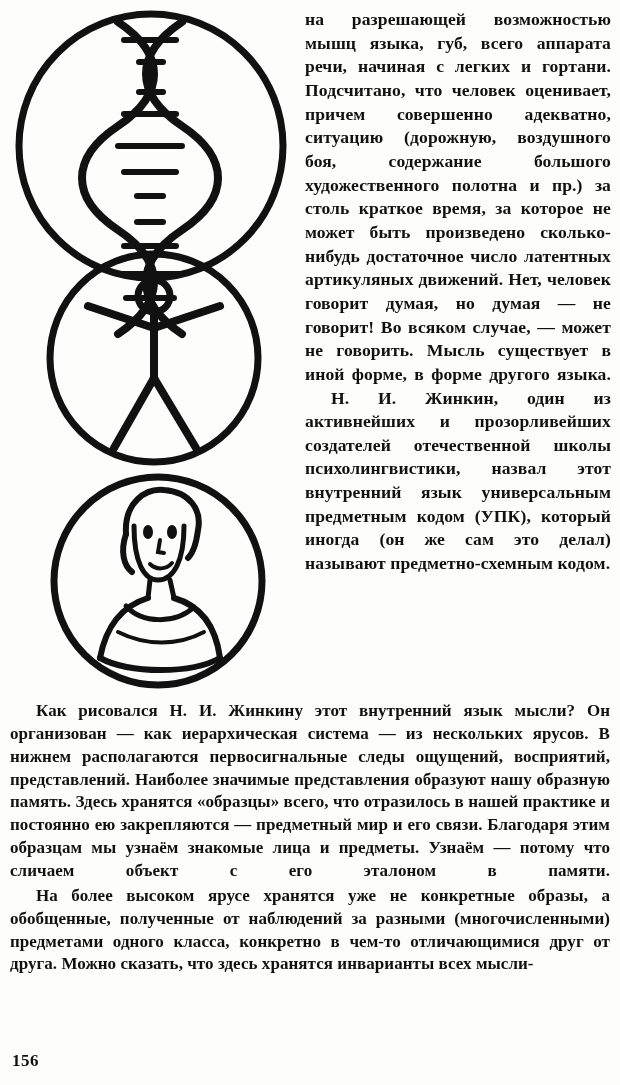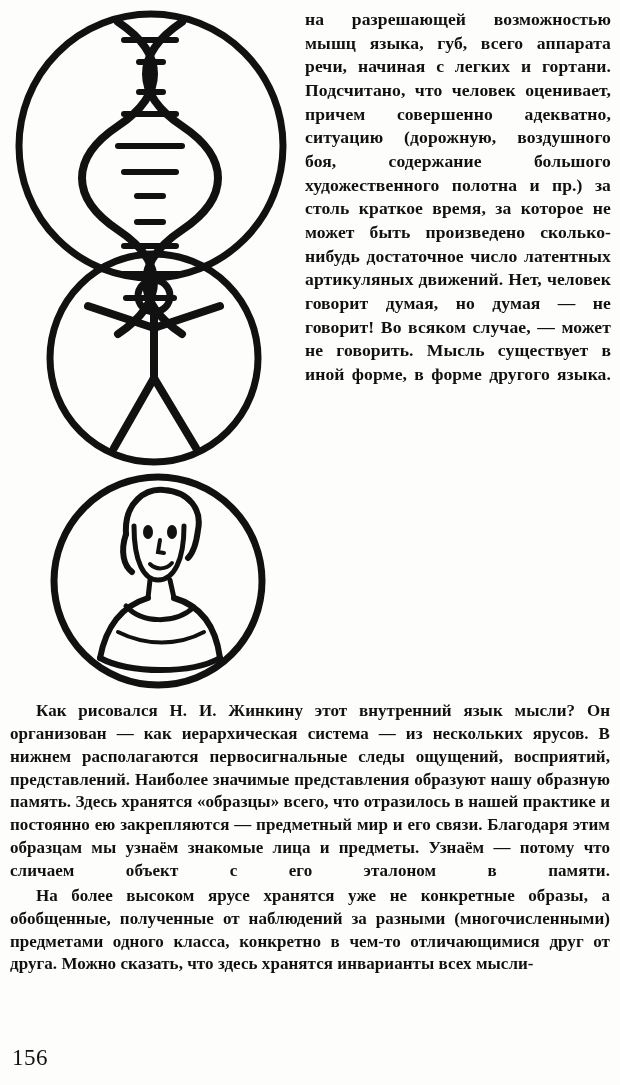--- a/index.html
+++ b/index.html
@@ -80,22 +80,22 @@
     text-align-last: left;
   }
   .body-text p + p {
     margin-top: 2px;
   }
   
   .page-number {
     position: absolute;
     left: 12px;
     bottom: 14px;
-    font-size: 23px;
-    font-weight: 400;
+    font-size: 17px;
+    font-weight: 700;
     letter-spacing: 0.5px;
   }
 </style>
 </head>
 <body>
 
 <div class="page">
 
   <div class="top">
 
@@ -157,20 +157,21 @@
           <path d="M168 592 C 196 600, 210 622, 214 652" stroke-width="6"></path>
           <path d="M94 652 C 124 668, 186 668, 214 652" stroke-width="6"></path>
           <path d="M120 600 C 136 618, 170 618, 188 601" stroke-width="5"></path>
           <path d="M112 626 C 140 640, 172 640, 198 626" stroke-width="4"></path>
         </g>
       </svg>
     </div>
 
     <div class="col-right">
       <p>на разрешающей возможностью мышц языка, губ, всего аппарата речи, начиная с легких и гортани. Подсчитано, что человек оценивает, причем совершенно адекватно, ситуацию (дорожную, воздушного боя, содержание большого художественного полотна и пр.) за столь краткое время, за которое не может быть произведено сколько-нибудь достаточное число латентных артикуляных движений. Нет, человек говорит думая, но думая — не говорит! Во всяком случае, — может не говорить. Мысль существует в иной форме, в форме другого языка.</p>
+      <p class="indent last-natural">Н. И. Жинкин, один из активнейших и прозорливейших создателей отечественной школы психолингвистики, назвал этот внутренний язык универсальным предметным кодом (УПК), который иногда (он же сам это делал) называют предметно-схемным кодом.</p>
     </div>
   </div>
 
   <div class="body-text">
     <p class="indent">Как рисовался Н. И. Жинкину этот внутренний язык мысли? Он организован — как иерархическая система — из нескольких ярусов. В нижнем располагаются первосигнальные следы ощущений, восприятий, представлений. Наиболее значимые представления образуют нашу образную память. Здесь хранятся «образцы» всего, что отразилось в нашей практике и постоянно ею закрепляются — предметный мир и его связи. Благодаря этим образцам мы узнаём знакомые лица и предметы. Узнаём — потому что сличаем объект с его эталоном в памяти.</p>
     <p class="indent tail">На более высоком ярусе хранятся уже не конкретные образы, а обобщенные, полученные от наблюдений за разными (многочисленными) предметами одного класса, конкретно в чем-то отличающимися друг от друга. Можно сказать, что здесь хранятся инварианты всех мысли-</p>
   </div>
 
   <div class="page-number">156</div>
 </div>

